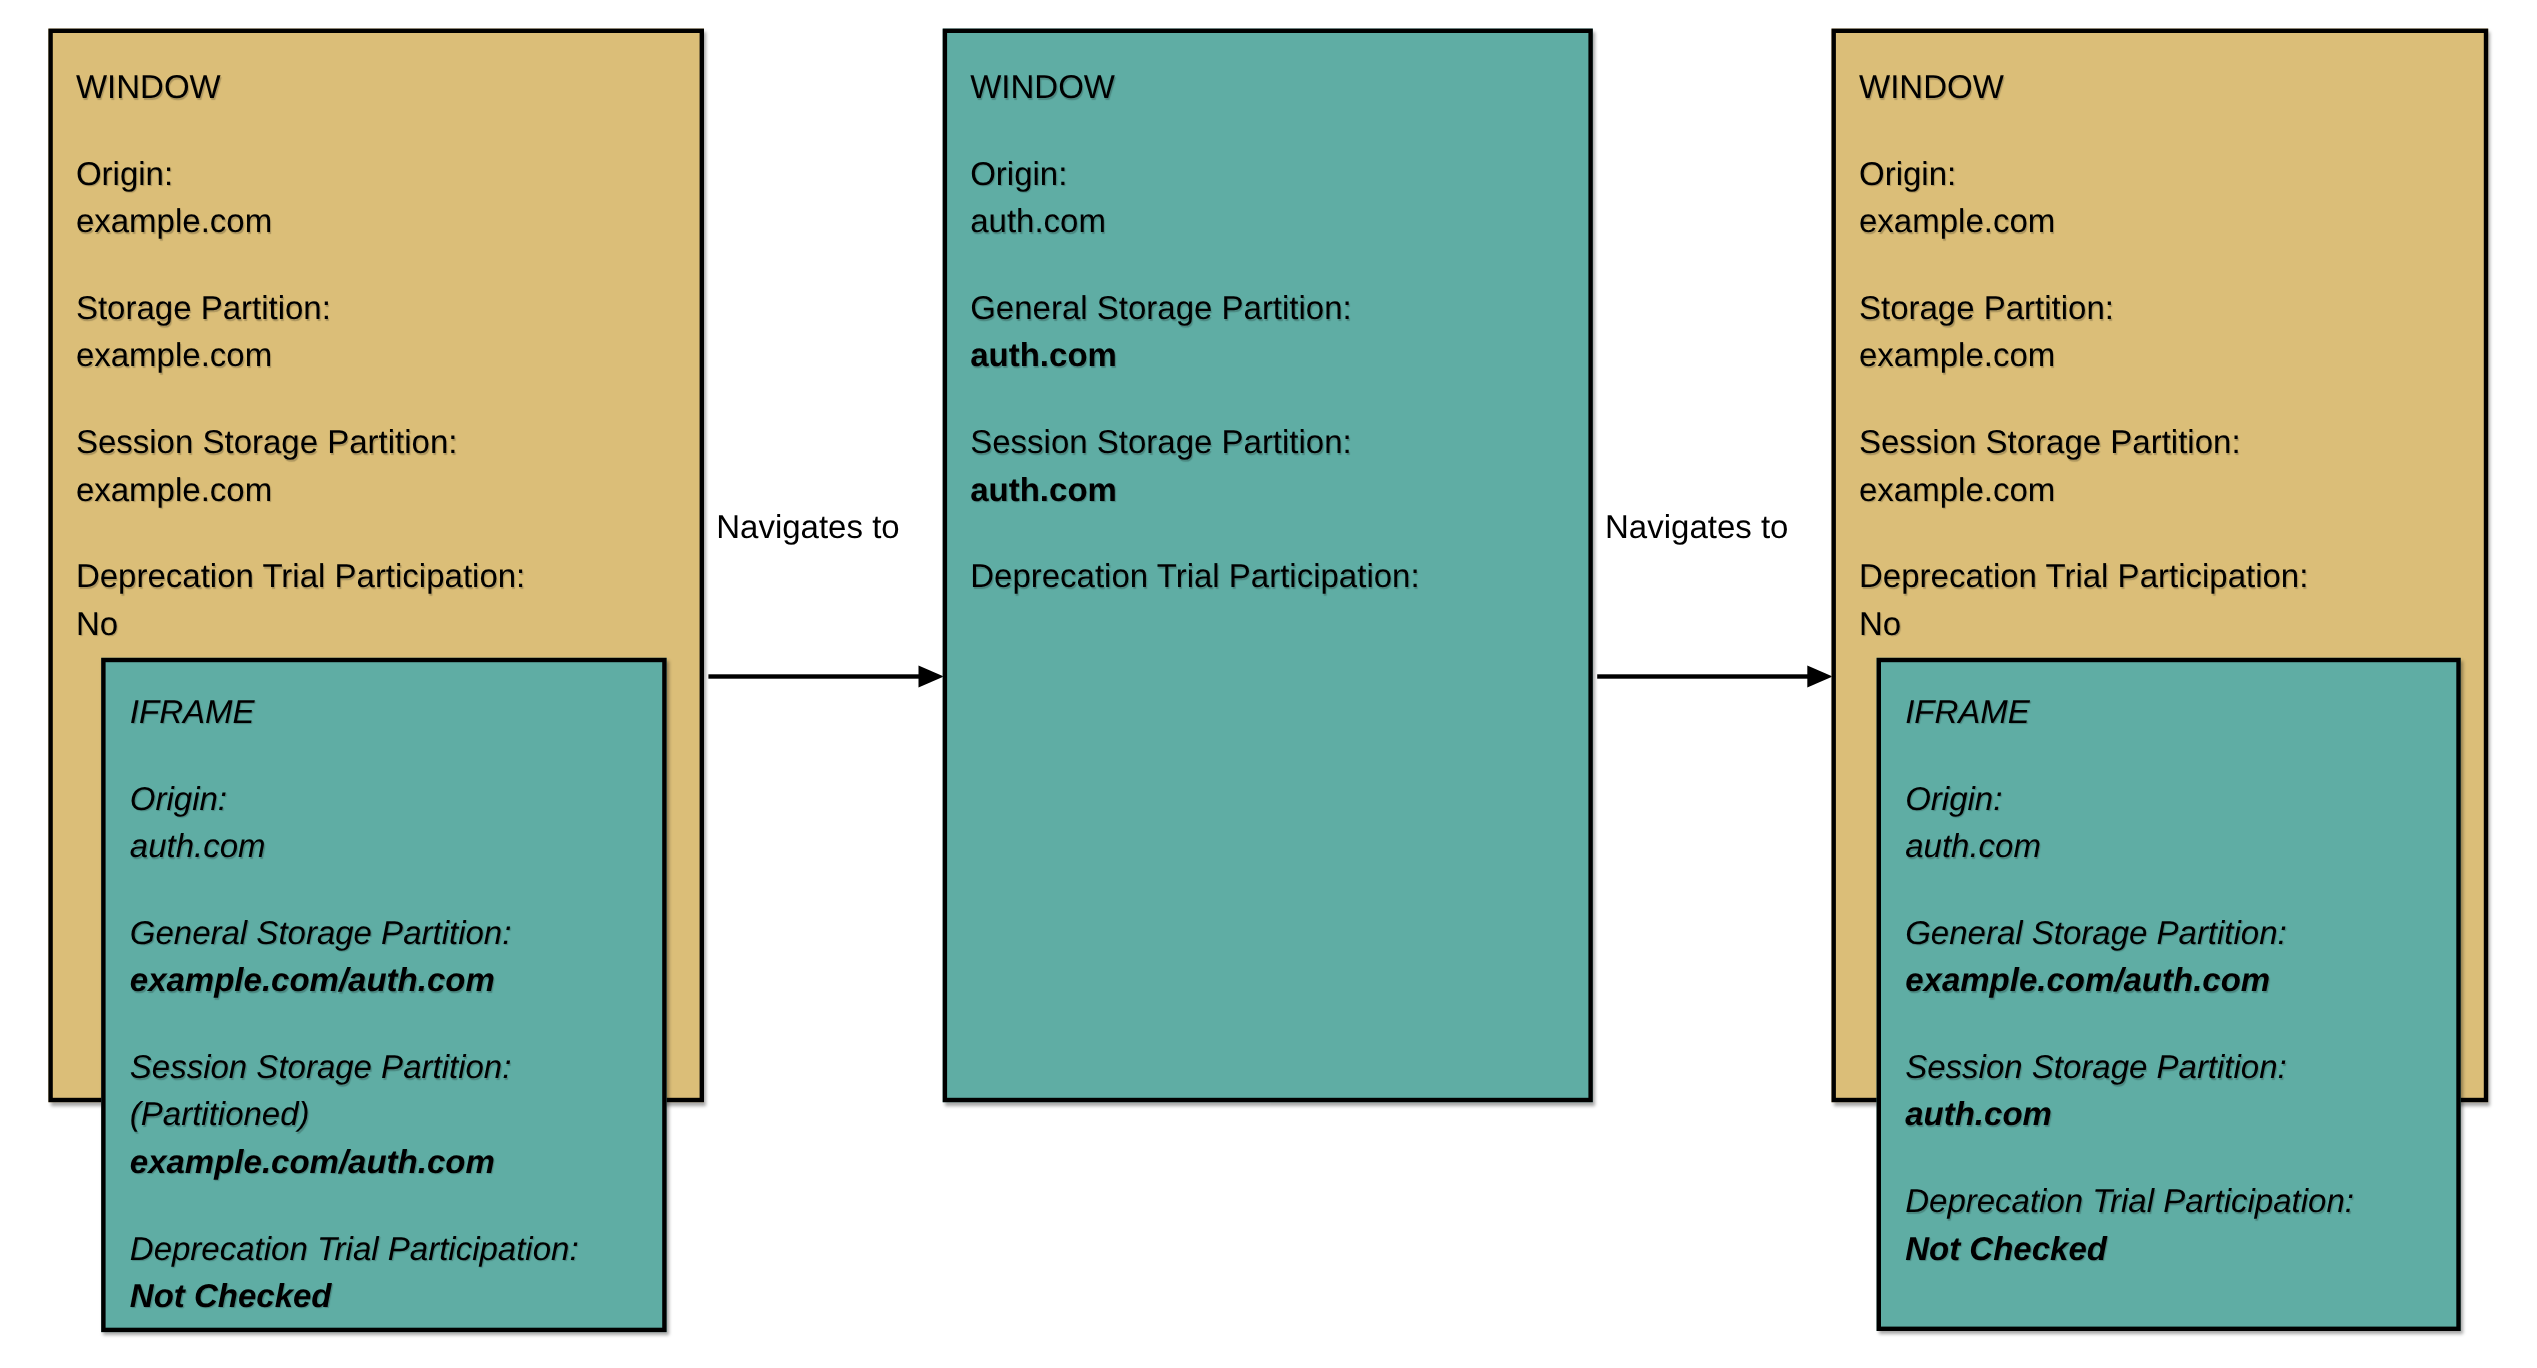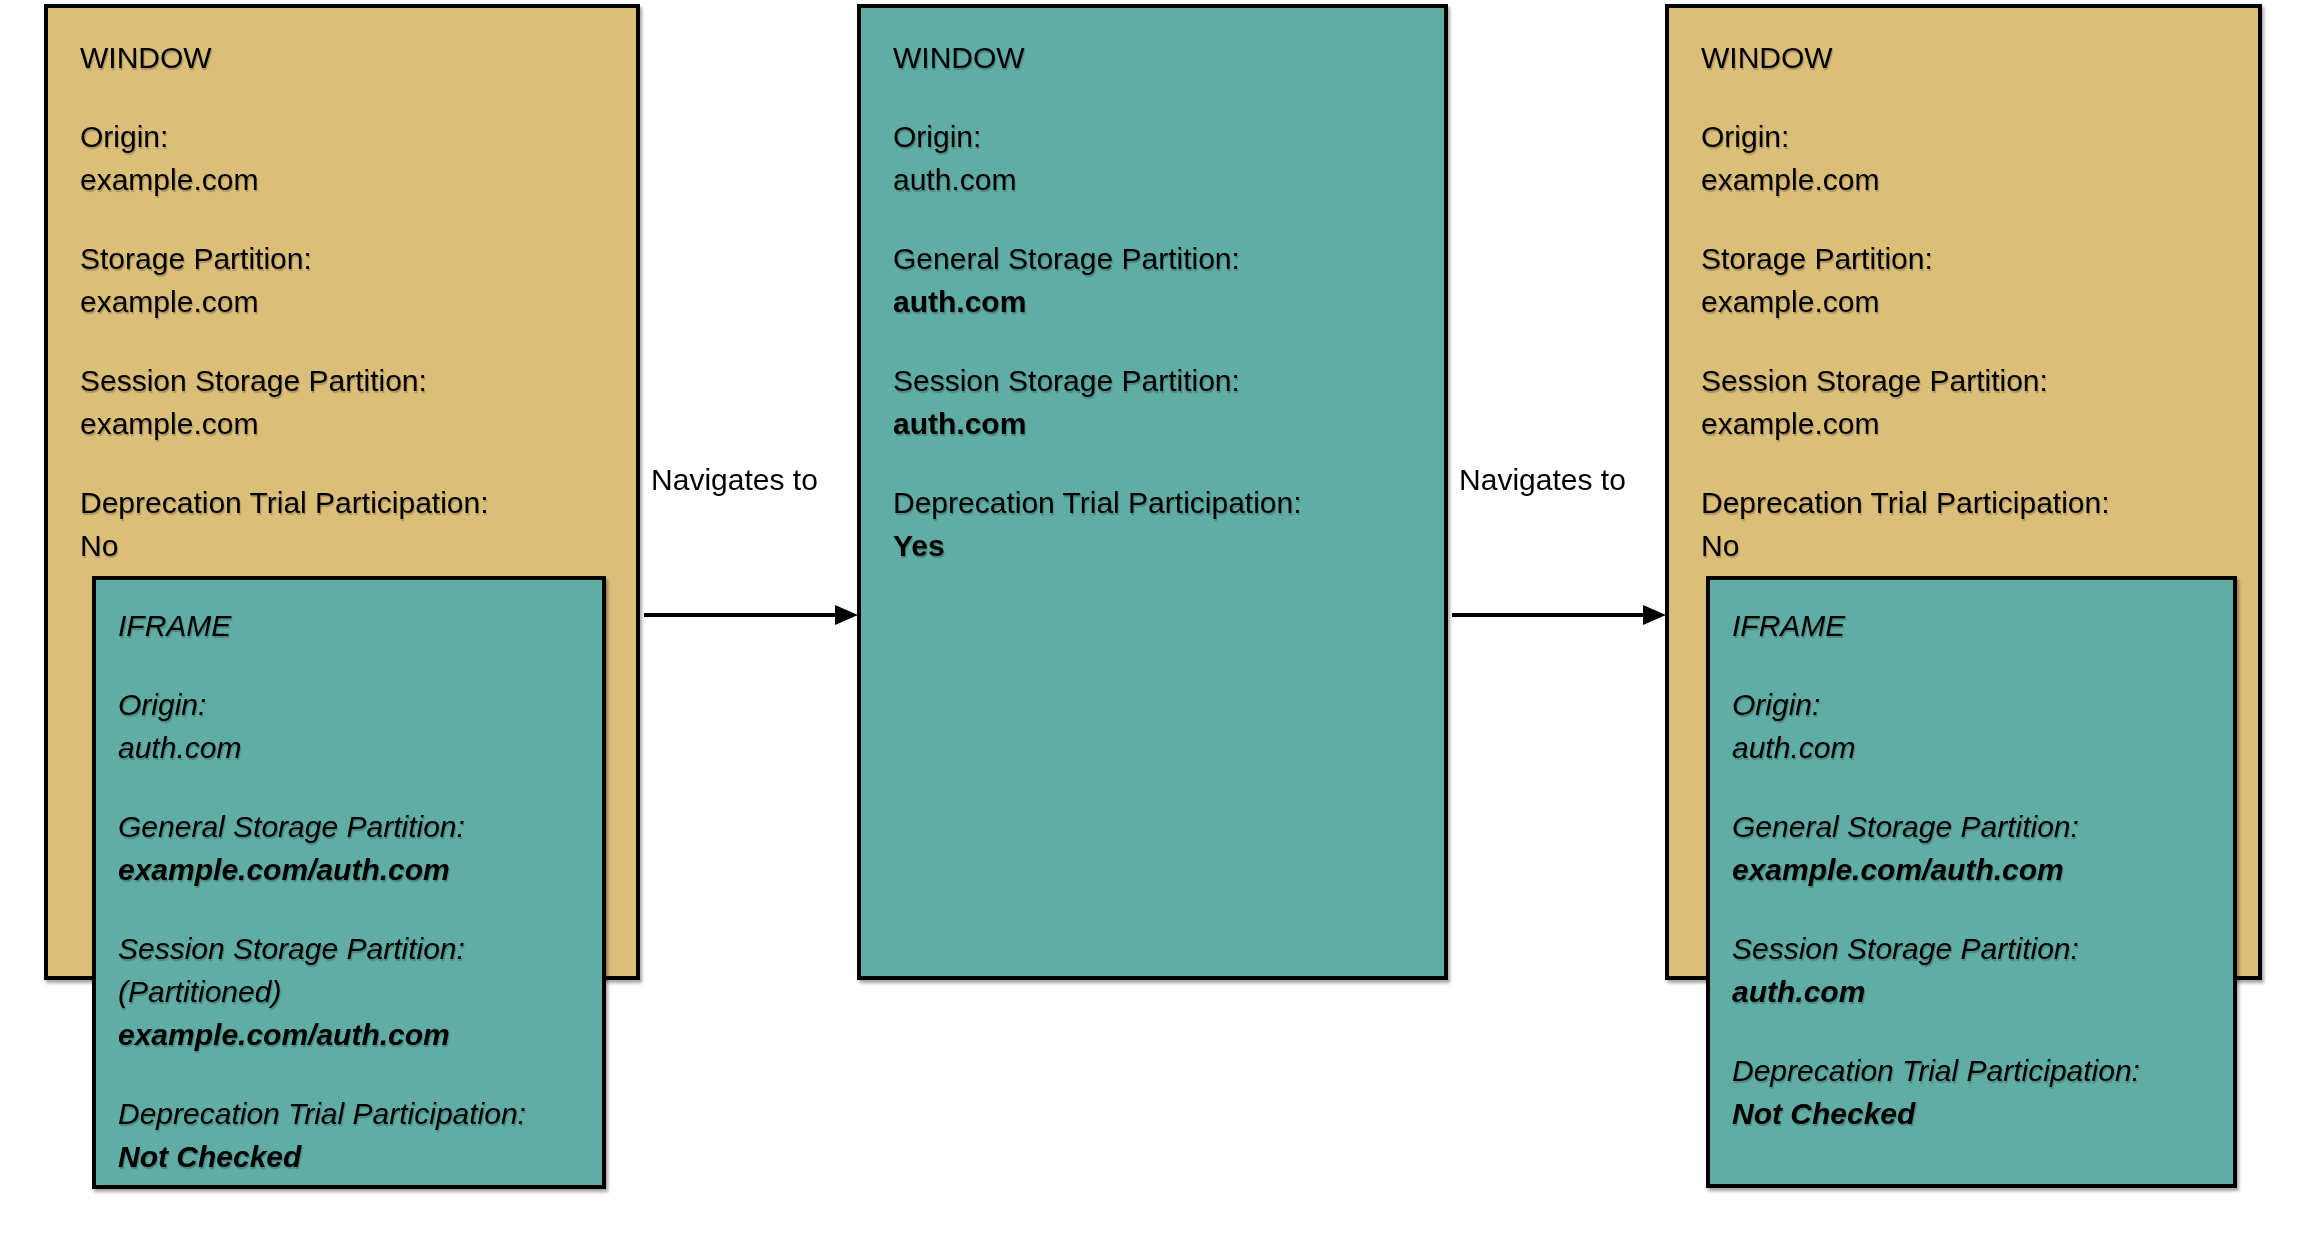--- a/index.html
+++ b/index.html
@@ -16,25 +16,25 @@
     width: 2306px;
     height: 1244px;
     background: var(--background);
     font-family: "Liberation Sans", "DejaVu Sans", sans-serif;
     font-size: 30px;
     line-height: 43px;
     color: var(--text);
   }
   .window-box {
     position: absolute;
-    top: 4px;
+    top: 26px;
     height: 976px;
     border: 4px solid var(--border);
     background: var(--window-fill);
-    padding: 28px 32px 0 32px;
+    padding: 28px 32px 0 21px;
     box-shadow: 2px 3px 3px rgba(0,0,0,0.35);
   }
   .window-box.teal { background: var(--iframe-fill); }
   .window-box.left  { left: 44px;  width: 596px; }
   .window-box.mid   { left: 857px; width: 591px; }
   .window-box.right { left: 1665px; width: 597px; }
   .box-title { }
   .field { margin-top: 36px; }
   .line { white-space: nowrap; }
   .bold { font-weight: bold; }
@@ -138,21 +138,20 @@
     <div class="field">
       <div class="line">General Storage Partition:</div>
       <div class="line bold">auth.com</div>
     </div>
     <div class="field">
       <div class="line">Session Storage Partition:</div>
       <div class="line bold">auth.com</div>
     </div>
     <div class="field">
       <div class="line">Deprecation Trial Participation:</div>
-      <div class="line bold">Yes</div>
     </div>
   </div>
 
   <div class="nav-label n2">Navigates to</div>
   <div class="arrow a2">
     <div class="arrow-head"></div>
   </div>
 
   <div class="window-box right">
     <div class="box-title">WINDOW</div>

